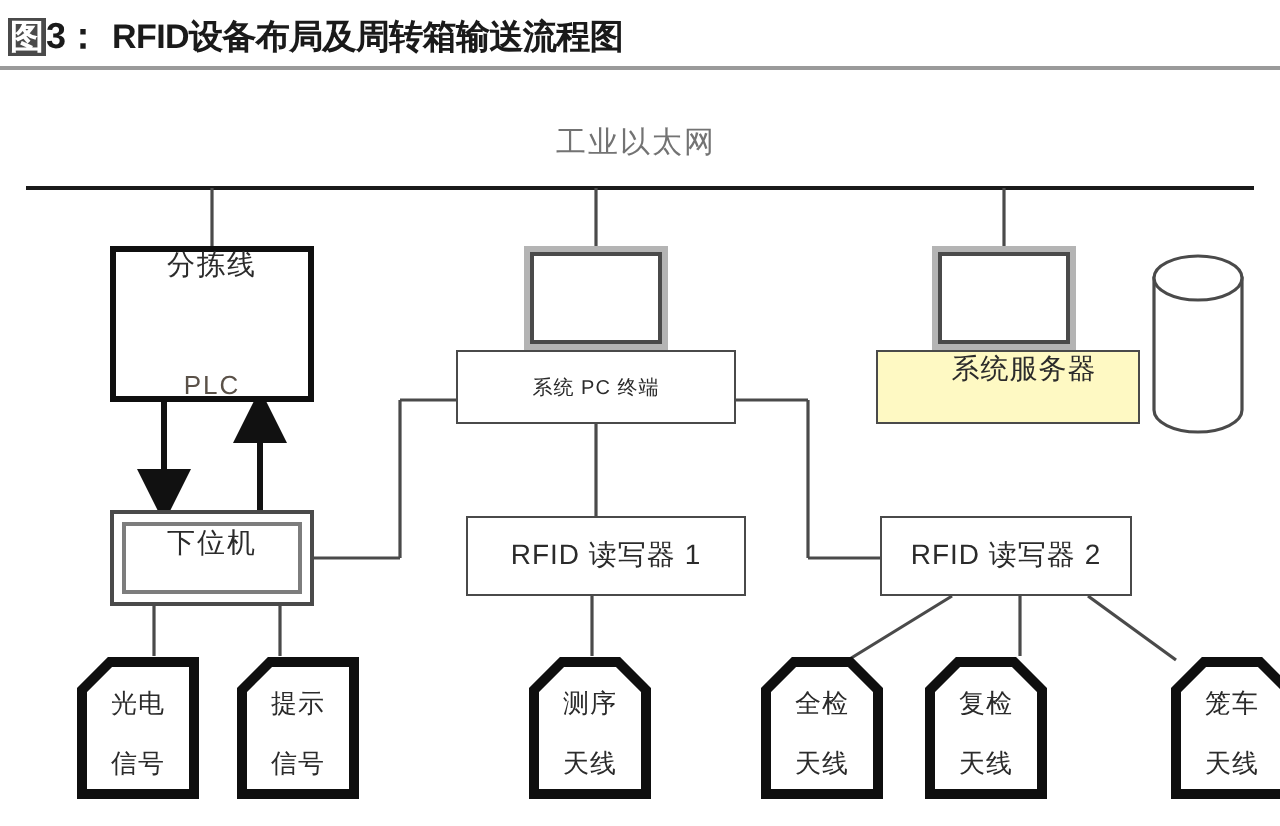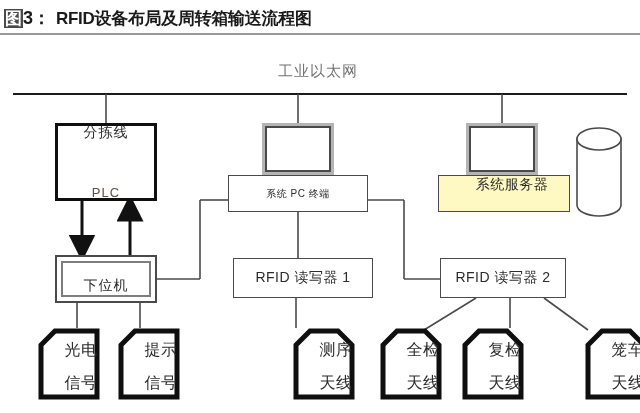--- a/index.html
+++ b/index.html
@@ -100,21 +100,21 @@
     left: 55px; top: 215px;
     width: 102px; height: 48px;
     border: 2px solid #4a4a4a;
     background: #ffffff;
     padding: 4px;
   }
   #lower-inner {
     width: 100%; height: 100%;
     border: 2px solid #7d7d7d;
     box-sizing: border-box;
-    display: flex; align-items: flex-end; justify-content: center;
+    display: flex; align-items: flex-start; justify-content: center;
     background: #ffffff;
   }
   #lower-inner span { font-size: 14px; color:#2b2b2b; letter-spacing:1px; }
 
   
   #pc-box {
     left: 228px; top: 135px;
     width: 140px; height: 37px;
     border: 1.5px solid #4a4a4a;
     background: #ffffff;
@@ -162,33 +162,33 @@
   #reader1 { left: 233px; top: 218px; width: 140px; height: 40px; }
   #reader2 { left: 440px; top: 218px; width: 126px; height: 40px; }
 
   
   .tag {
     position: absolute;
     width: 62px; height: 72px;
   }
   .tag .tag-label {
     position: absolute;
-    left: 12px; top: 0; width: 62px; height: 72px;
+    left: 0; top: 0; width: 62px; height: 72px;
     display: flex; flex-direction: column;
     align-items: center; justify-content: center;
     gap: 12px;
-    font-size: 16px;
+    font-size: 13px;
     color: #2b2b2b;
     letter-spacing: 0.5px;
     padding-top: 6px;
     box-sizing: border-box;
   }
   #tag-photo  { left: 38px;  top: 288px; }
   #tag-prompt { left: 118px; top: 288px; }
-  #tag-seq    { left: 264px; top: 288px; margin-left: 29px; }
+  #tag-seq    { left: 264px; top: 288px; }
   #tag-full   { left: 380px; top: 288px; }
   #tag-re     { left: 462px; top: 288px; }
   #tag-cage   { left: 544px; top: 288px; margin-left: 41px; }
 </style>
 </head>
 <body>
 
 <div id="title-bar">
   <span id="fig-badge">图</span>
   <span id="fig-num">3：</span>

